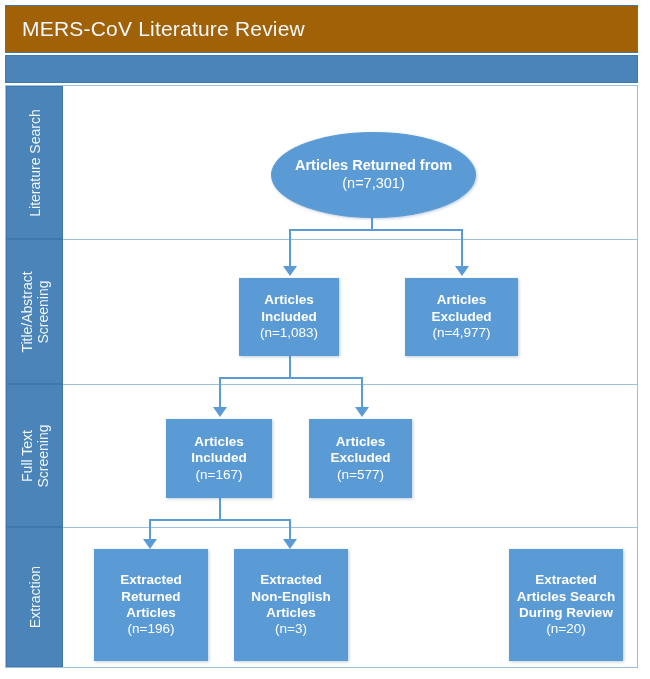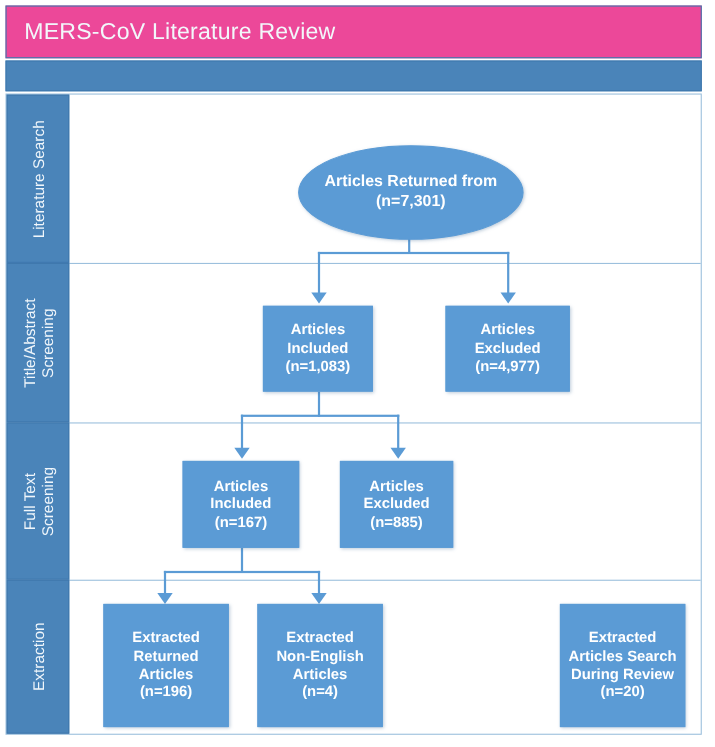--- a/index.html
+++ b/index.html
@@ -21,21 +21,21 @@
     background: #ffffff;
   }
 
   
   .title-bar {
     position: absolute;
     left: 5px;
     top: 5px;
     width: 633px;
     height: 48px;
-    background: #ec4899;
+    background: #a16207;
     border: 1px solid #3f78ad;
     box-sizing: border-box;
   }
   .title-text {
     position: absolute;
     left: 16px;
     top: 11px;
     font-size: 21px;
     color: #f2f7fb;
     letter-spacing: 0.2px;
@@ -110,21 +110,21 @@
     flex-direction: column;
     align-items: center;
     justify-content: center;
     text-align: center;
     font-size: 13.5px;
     font-weight: bold;
     line-height: 1.22;
     box-shadow: 1px 1px 3px rgba(70,110,150,0.35);
   }
   .node .count {
-    font-weight: bold;
+    font-weight: normal;
   }
   .node.ellipse {
     border-radius: 50% / 50%;
     font-size: 14.5px;
   }
 
   
   .conn {
     position: absolute;
     background: #5b9bd5;
@@ -212,35 +212,35 @@
 
     <div class="node" style="left:160px; top:333px; width:106px; height:79px;">
       <div>Articles</div>
       <div>Included</div>
       <div class="count">(n=167)</div>
     </div>
 
     <div class="node" style="left:303px; top:333px; width:103px; height:79px;">
       <div>Articles</div>
       <div>Excluded</div>
-      <div class="count">(n=885)</div>
+      <div class="count">(n=577)</div>
     </div>
 
     <div class="node" style="left:88px; top:463px; width:114px; height:112px;">
       <div>Extracted</div>
       <div>Returned</div>
       <div>Articles</div>
       <div class="count">(n=196)</div>
     </div>
 
     <div class="node" style="left:228px; top:463px; width:114px; height:112px;">
       <div>Extracted</div>
       <div>Non-English</div>
       <div>Articles</div>
-      <div class="count">(n=4)</div>
+      <div class="count">(n=3)</div>
     </div>
 
     <div class="node" style="left:503px; top:463px; width:114px; height:112px;">
       <div>Extracted</div>
       <div>Articles Search</div>
       <div>During Review</div>
       <div class="count">(n=20)</div>
     </div>
 
   </div>

